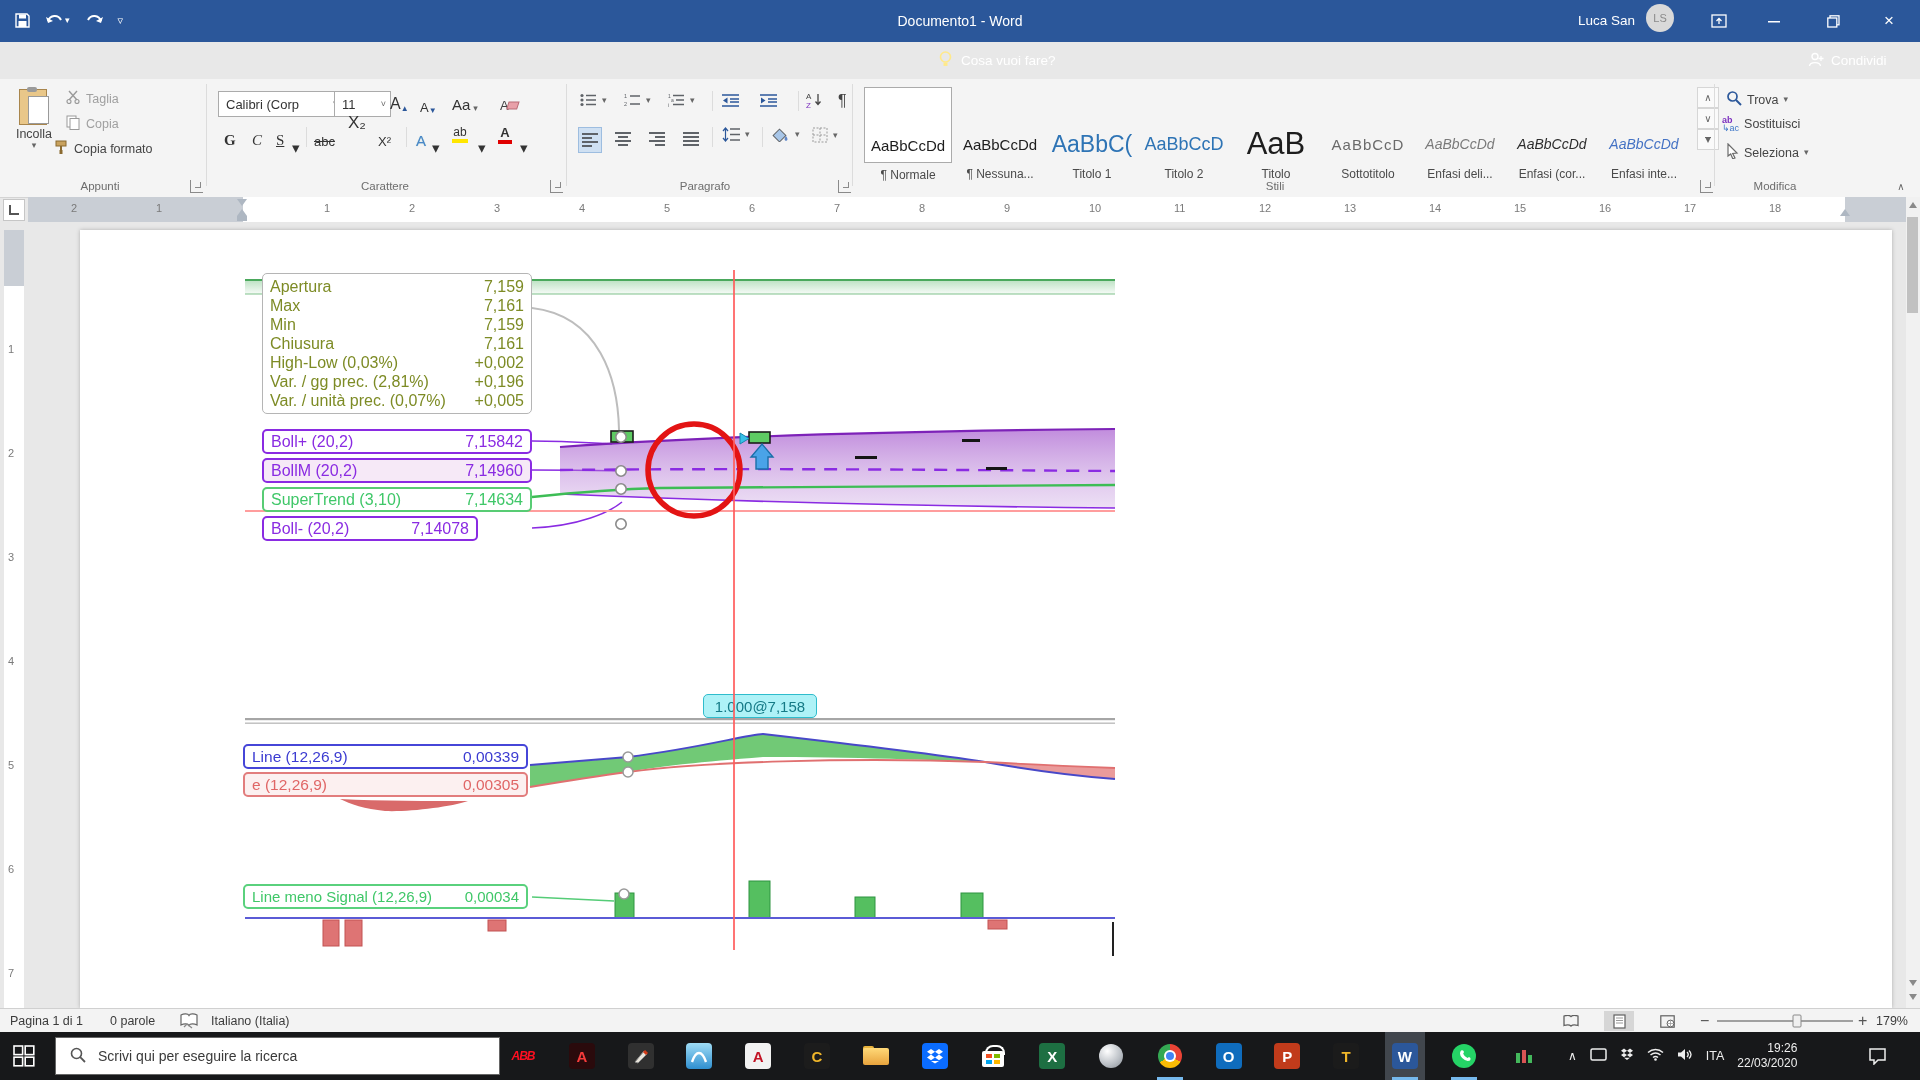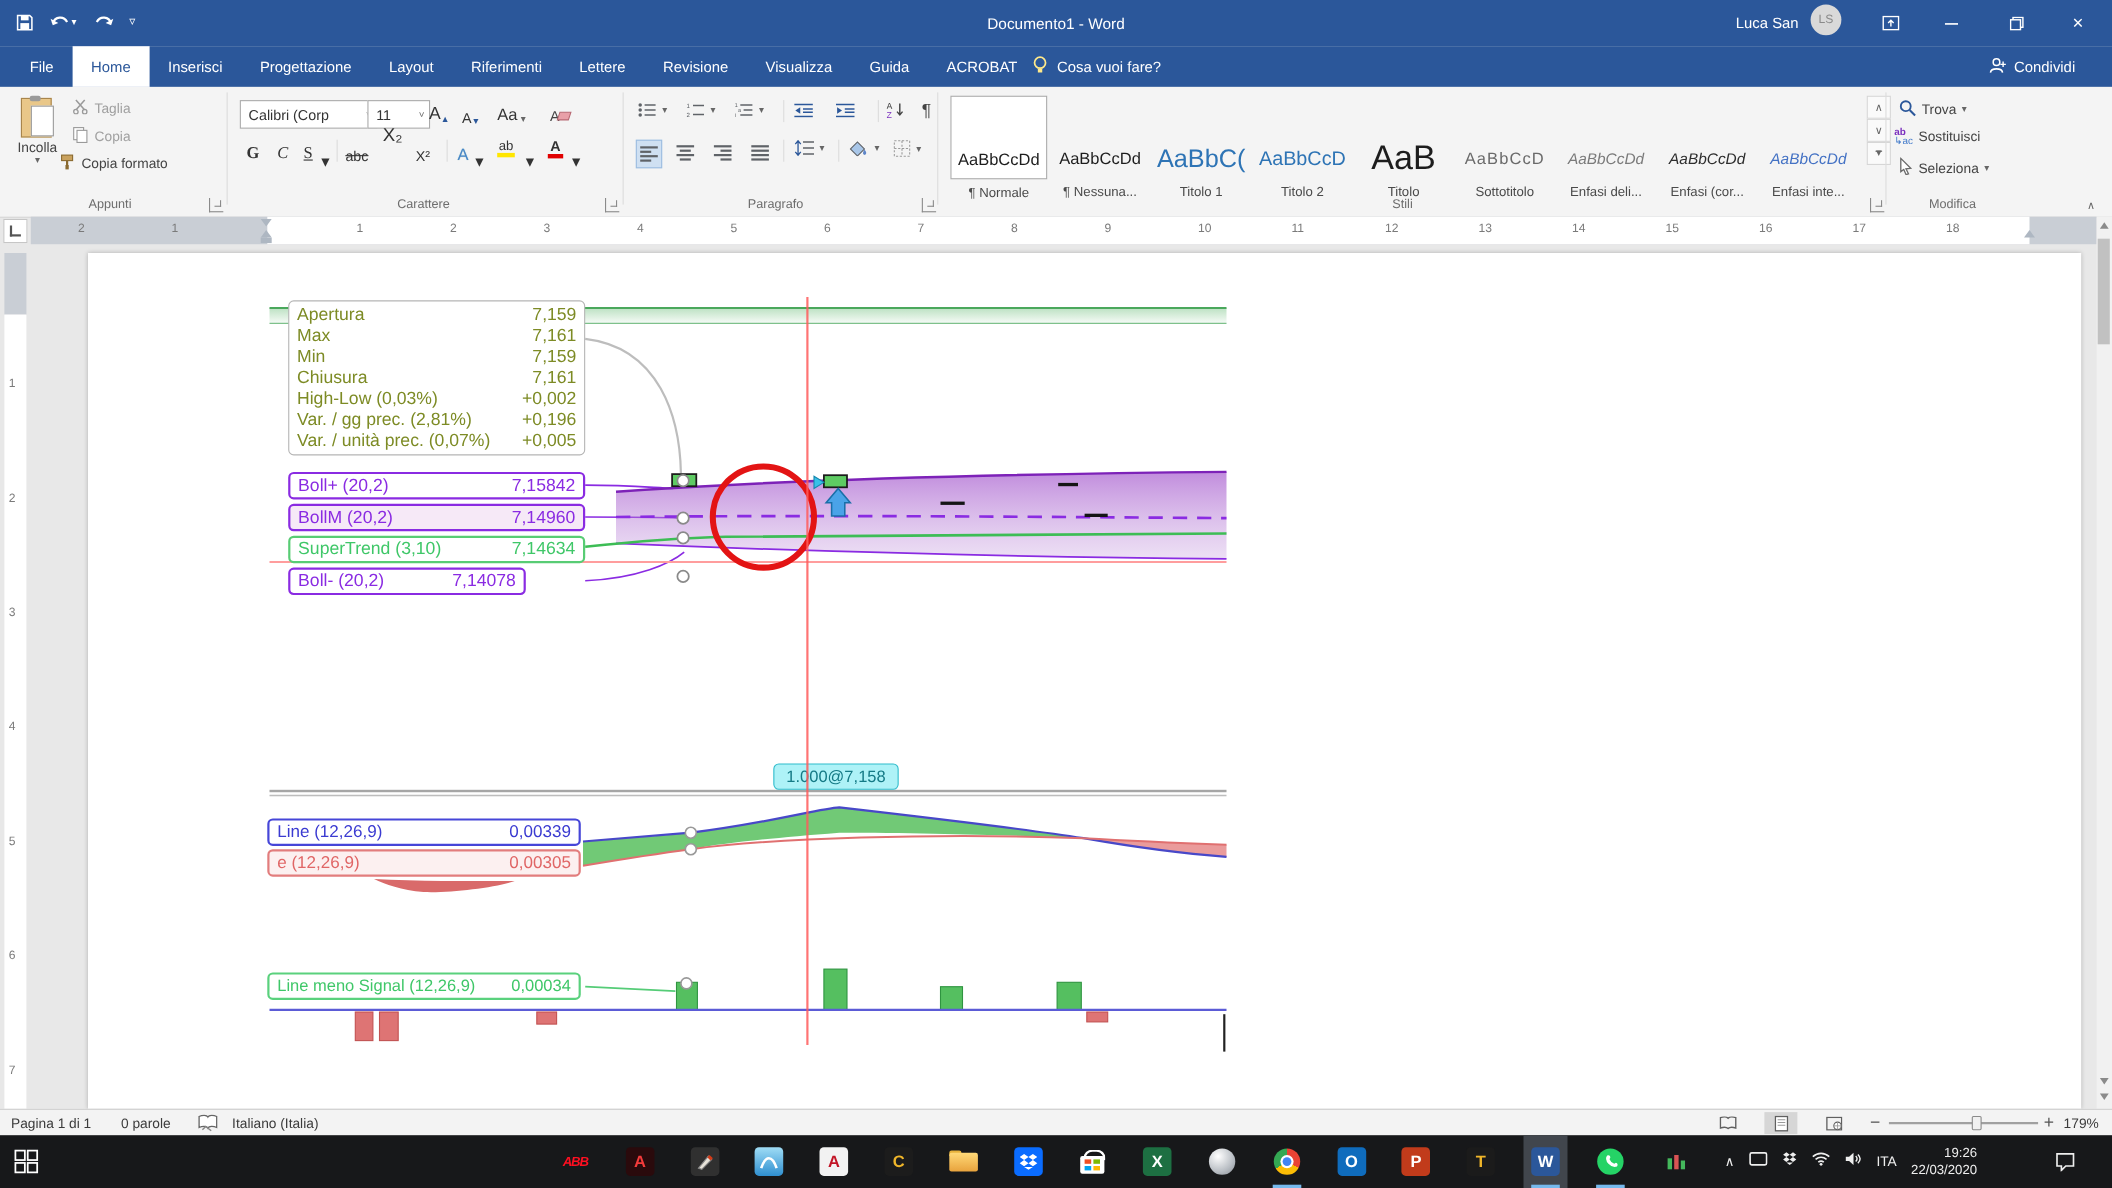--- a/index.html
+++ b/index.html
@@ -134,33 +134,20 @@
       </span>
     <span class="winbtn" style="left:1810px">
         <svg width="13" height="13">
           <rect x="3" y="0.8" width="9" height="9" fill="none" stroke="#fff" stroke-width="1.3"></rect>
           <rect x="0.8" y="3" width="9" height="9" fill="#2b579a" stroke="#fff" stroke-width="1.3"></rect>
         </svg>
       </span>
     <span class="winbtn" style="left:1866px;font-size:17px">×</span>
   </div>
 
-  <div class="abs tabsrow">
-    <div class="tab" style="margin-left:10px">File</div>
-    <div class="tab active">Home</div>
-    <div class="tab">Inserisci</div>
-    <div class="tab">Progettazione</div>
-    <div class="tab">Layout</div>
-    <div class="tab">Riferimenti</div>
-    <div class="tab">Lettere</div>
-    <div class="tab">Revisione</div>
-    <div class="tab">Visualizza</div>
-    <div class="tab">Guida</div>
-    <div class="tab">ACROBAT</div>
-  </div>
   <div class="tellme abs">
     <span><svg width="15" height="18">
           <circle cx="7.5" cy="7" r="5" fill="none" stroke="#ffe98a" stroke-width="1.6"></circle>
           <rect x="5.5" y="12.5" width="4" height="3.4" fill="#ffe98a"></rect>
         </svg></span>
     <span>Cosa vuoi fare?</span>
   </div>
   <div class="share abs">
     <span><svg width="16" height="15">
           <circle cx="7" cy="4.5" r="3" fill="none" stroke="#fff" stroke-width="1.4"></circle>
@@ -687,20 +674,27 @@
     <div style="position:absolute;left:12px;top:12px">
       <svg width="24" height="24">
           <g fill="none" stroke="#fff" stroke-width="1.6">
             <rect x="2" y="2" width="8.6" height="8.6"></rect>
             <rect x="13.2" y="2" width="8.6" height="8.6"></rect>
             <rect x="2" y="13.2" width="8.6" height="8.6"></rect>
             <rect x="13.2" y="13.2" width="8.6" height="8.6"></rect>
           </g>
         </svg>
     </div>
+    <div class="searchbox">
+      <span><svg width="16" height="16">
+            <circle cx="6.5" cy="6.5" r="5" fill="none" stroke="#555" stroke-width="1.6"></circle>
+            <path d="M10.2 10.2 L15 15" stroke="#555" stroke-width="1.8"></path>
+          </svg></span>
+      <span>Scrivi qui per eseguire la ricerca</span>
+    </div>
     <div class="tbicons">
       <div class="tbi">
           <span style="color:#ff0f21;font-weight:bold;font-style:italic;font-size:12px;letter-spacing:-1px">ABB</span>
         </div>
       <div class="tbi">
           <span class="appic" style="background:#2a0a0c;color:#f53b3b">A</span>
         </div>
       <div class="tbi">
           <span class="appic" style="background:#303030">
             <svg width="16" height="16">

